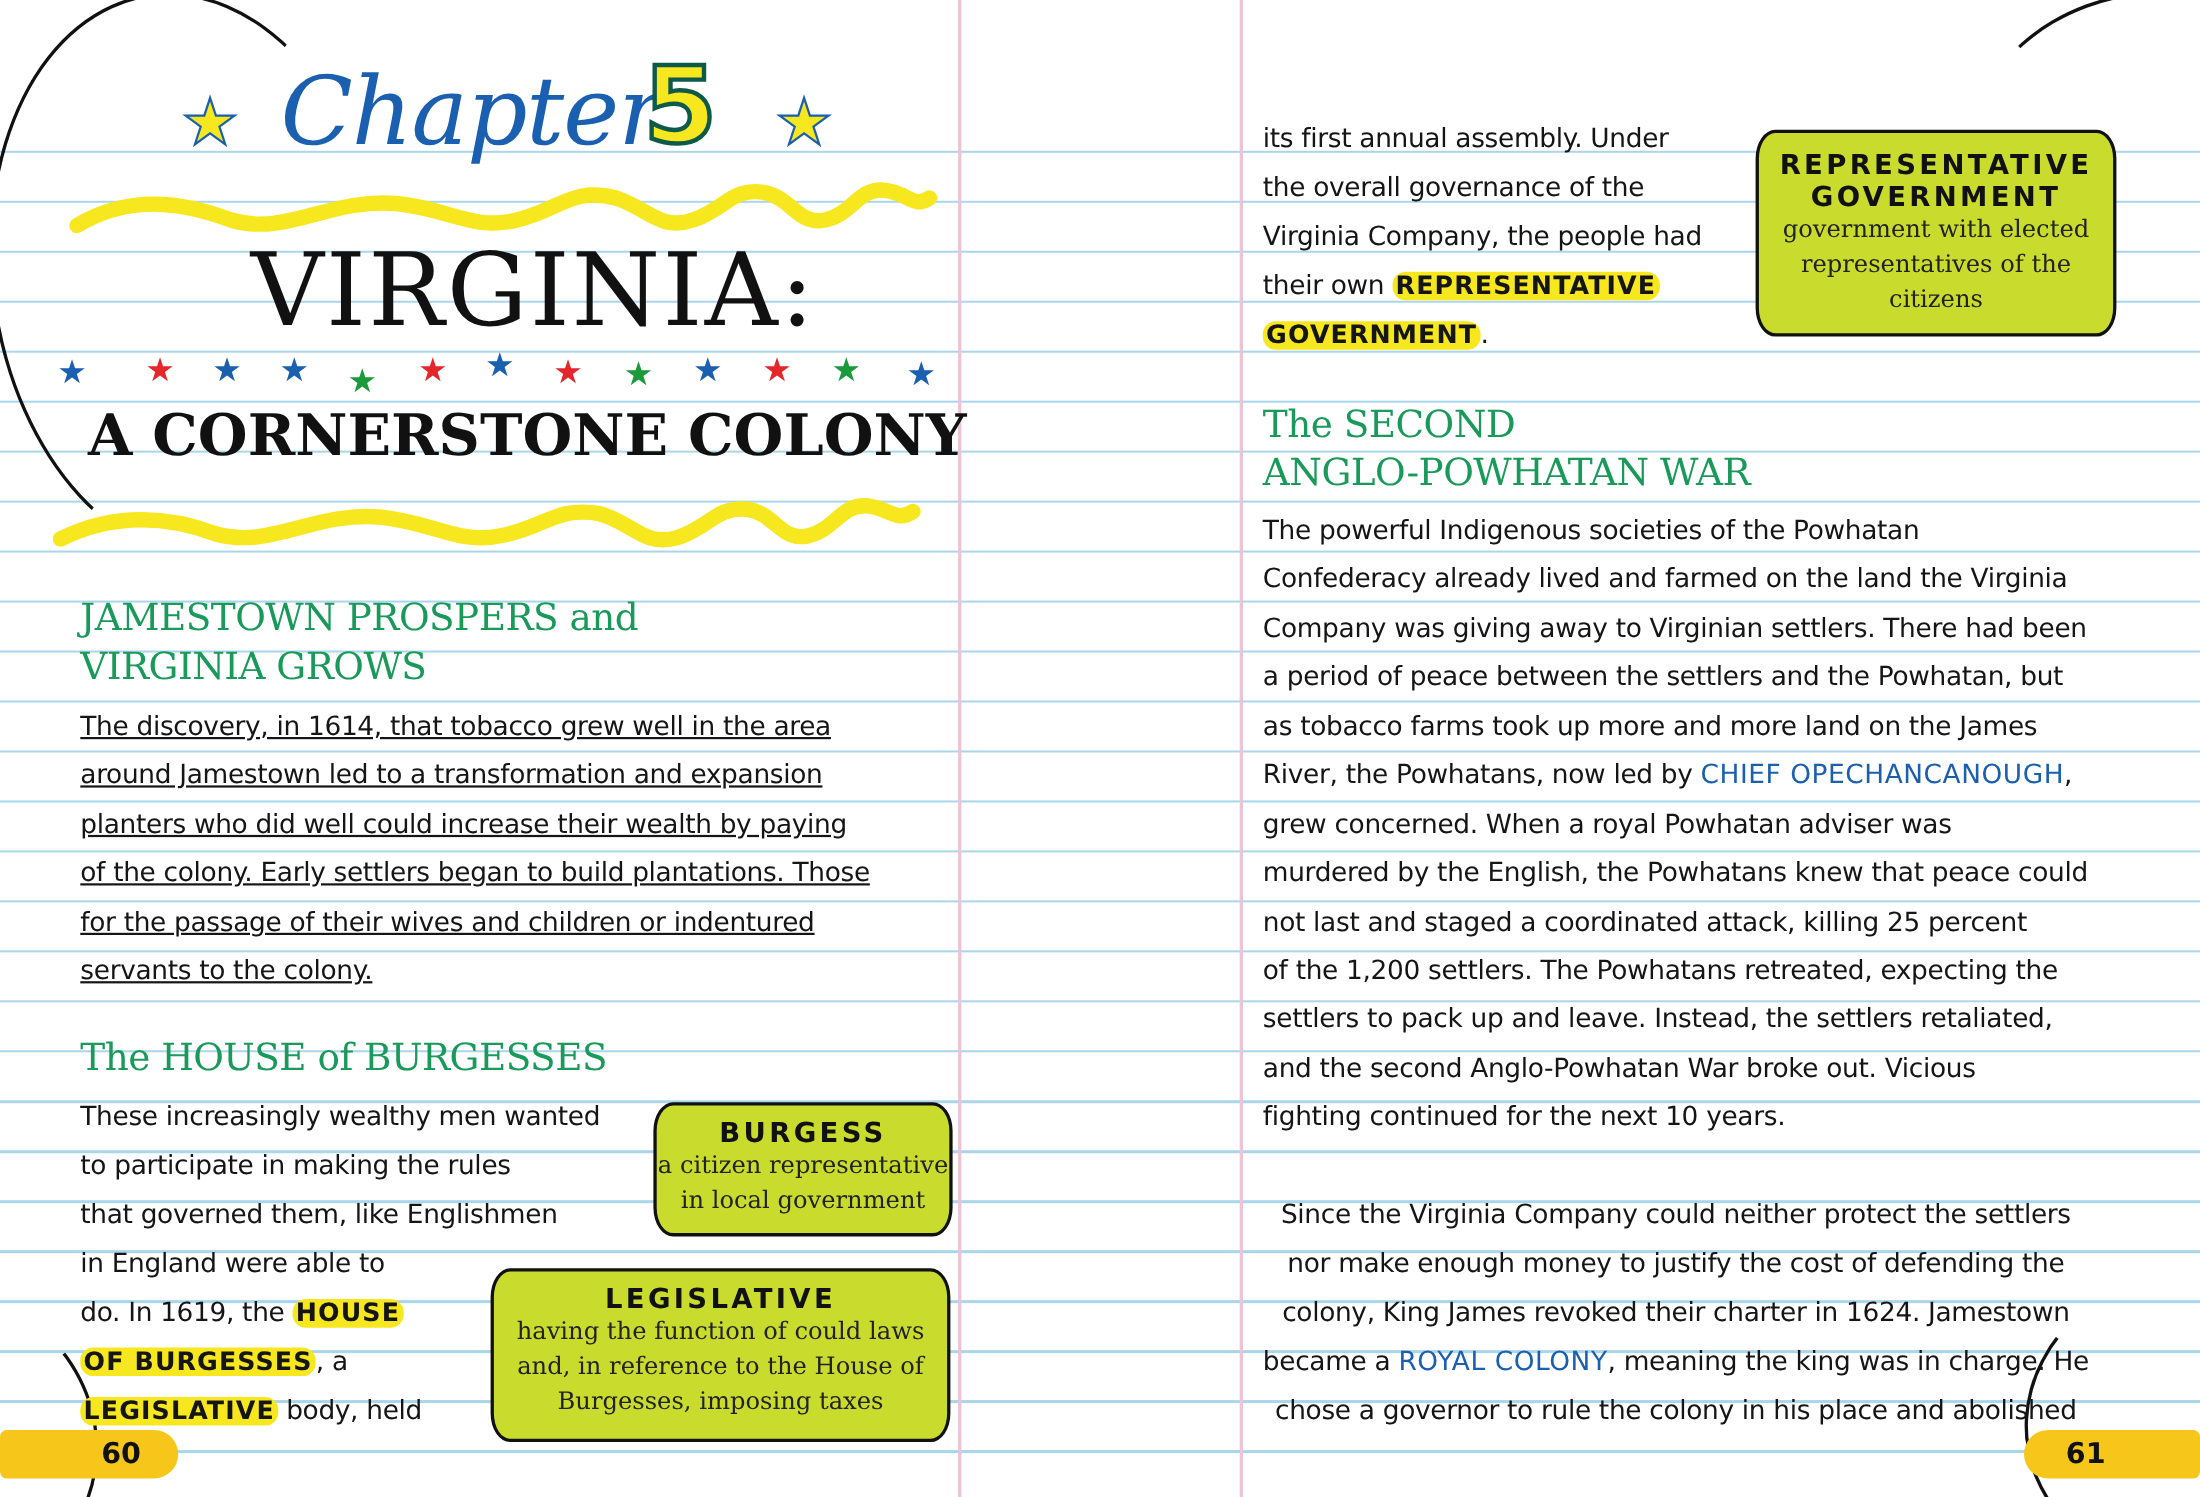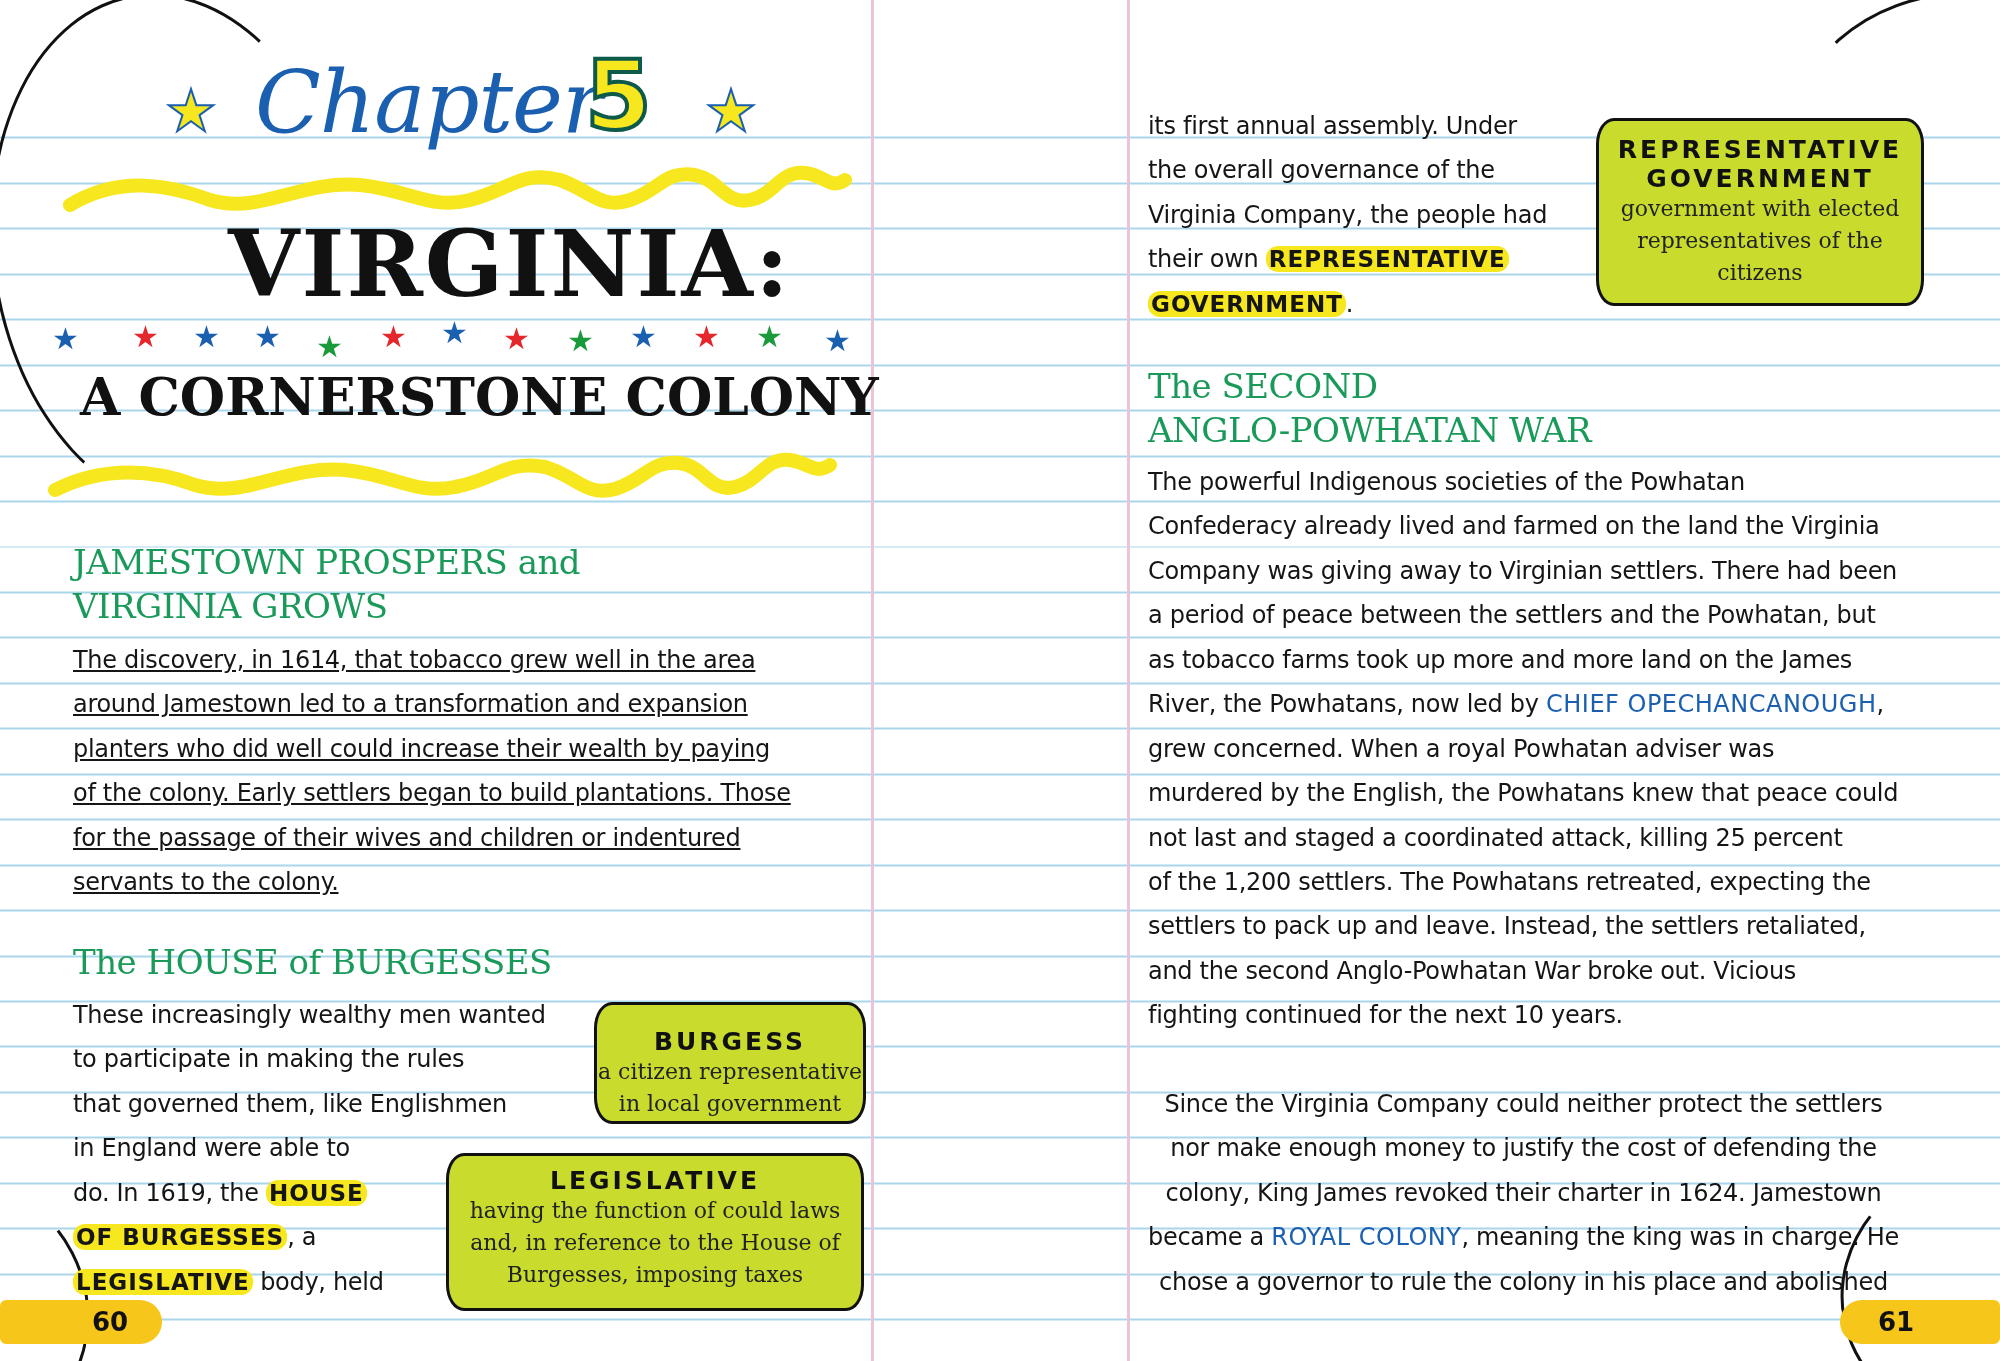--- a/index.html
+++ b/index.html
@@ -15,21 +15,21 @@
   .top-blank { position: absolute; left: 0; top: 0; width: 2000px; height: 135px; background: #fff; }
   .margin-line { position: absolute; top: 0; width: 3px; height: 1361px; background: #ecc4d6; }
   .corner { position: absolute; border: 3px solid #111; border-radius: 50%; pointer-events: none; }
 
   .abs { position: absolute; white-space: nowrap; }
 
   
   .chapter-word { font-family: "DejaVu Serif", serif; color: #1a5fb0; font-size: 86px; font-style: italic; letter-spacing: -1px; }
   .chapter-num { font-family: "DejaVu Sans", sans-serif; font-weight: 900; color: #f6e71e; font-size: 96px;
     -webkit-text-stroke: 4px #0d5a4a; }
-  .title-main { font-family: "DejaVu Serif", serif; font-weight: bold; color: #111; font-size: 92px; letter-spacing: 2px; }
+  .title-main { font-family: "DejaVu Serif", serif; font-weight: normal; color: #111; font-size: 92px; letter-spacing: 2px; }
   .title-sub { font-family: "DejaVu Serif", serif; font-weight: bold; color: #111; font-size: 52px; letter-spacing: 0px; }
 
   .heading { font-family: "DejaVu Serif", serif; color: #1a9a5a; font-size: 34px; line-height: 44.45px; letter-spacing: -0.5px; }
 
   .body-text { font-family: "DejaVu Sans", sans-serif; font-size: 24px; line-height: 44.45px; color: #151515; letter-spacing: -0.3px; }
   .body-text .line { display: block; height: 44.45px; white-space: nowrap; }
   .kw { font-weight: 900; letter-spacing: 1px; background: #f6e71e; border-radius: 12px; padding: 0 3px; font-size: 23px; }
   .blue-kw { color: #1a5fb0; letter-spacing: 0.5px; }
 
   .def-box { position: absolute; background: #c9dc2e; border: 3px solid #111; border-radius: 18px / 26px; text-align: center; color: #222; }
@@ -114,21 +114,21 @@
         <span>do. In 1619, the </span><span class="kw">HOUSE</span>
       </span>
       <span class="line">
         <span class="kw">OF BURGESSES</span><span>, a</span>
       </span>
       <span class="line">
         <span class="kw">LEGISLATIVE</span><span> body, held</span>
       </span>
     </div>
 
-    <div class="def-box" style="left:594px; top:1002px; width:272px; height:122px; padding-top:22px;">
+    <div class="def-box" style="left:594px; top:1002px; width:272px; height:122px; padding-top:10px;">
       <span class="def-term">BURGESS</span>
       <span class="def-text">a citizen representative</span>
       <span class="def-text">in local government</span>
     </div>
 
     <div class="def-box" style="left:446px; top:1153px; width:418px; height:158px; padding-top:10px;">
       <span class="def-term">LEGISLATIVE</span>
       <span class="def-text">having the function of could laws</span>
       <span class="def-text">and, in reference to the House of</span>
       <span class="def-text">Burgesses, imposing taxes</span>

